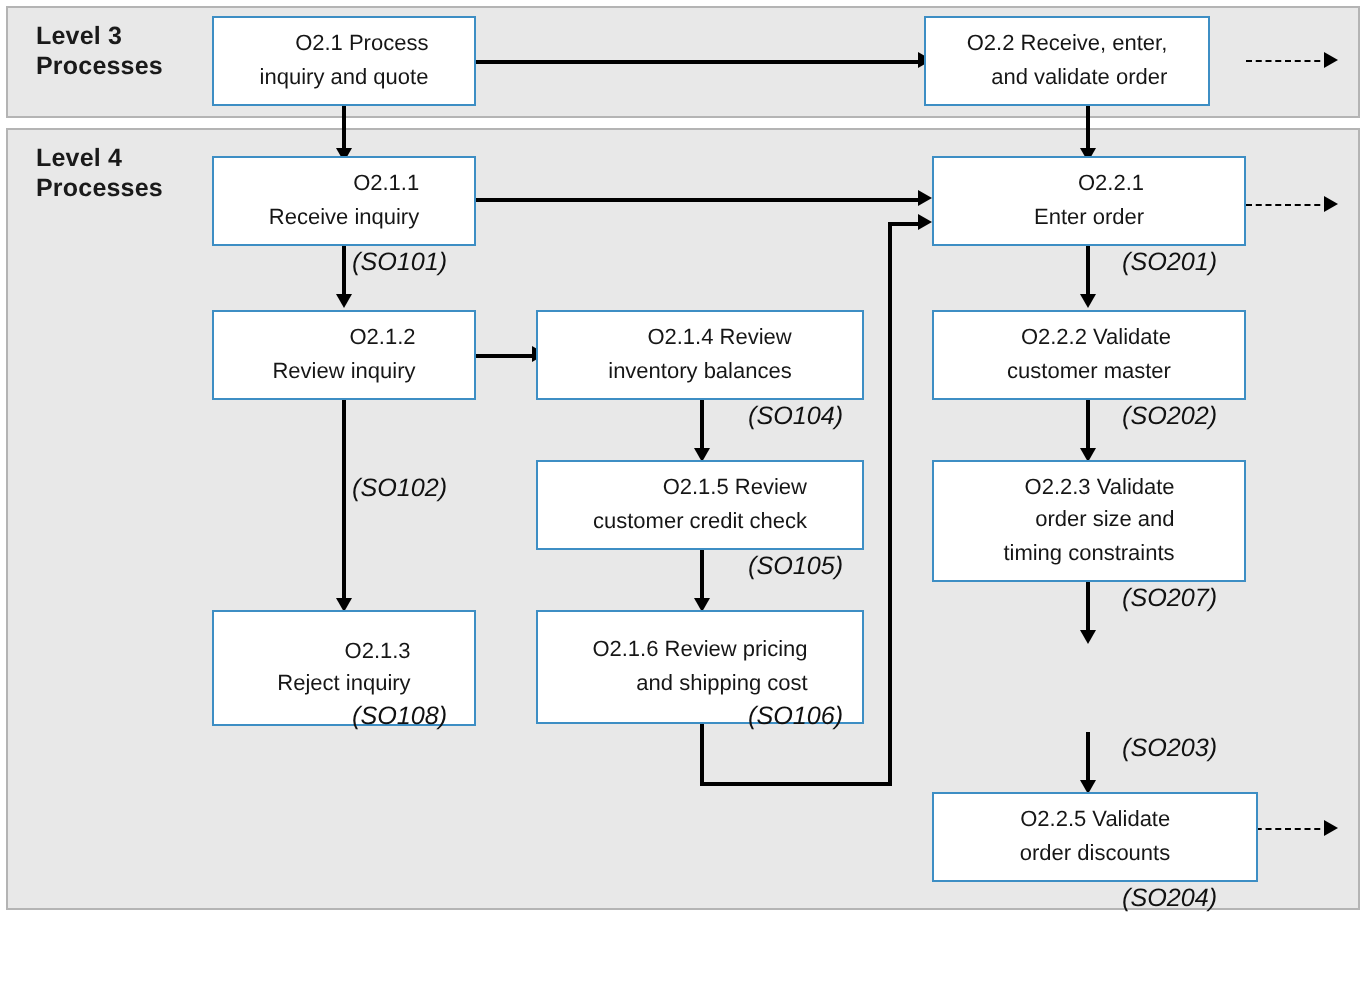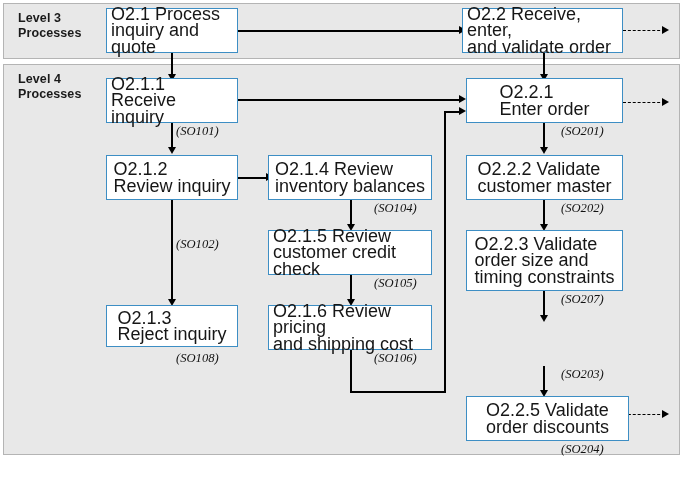--- a/index.html
+++ b/index.html
@@ -43,38 +43,37 @@
 
   
   .pbox {
     position: absolute;
     background: #ffffff;
     border: 1.6px solid #3d8ec4;
     box-sizing: border-box;
     display: flex;
     align-items: center;
     justify-content: center;
-    text-align: left;
-    font-size: 18px;
+    text-align: right;
+    font-size: 11px;
     color: #161616;
     line-height: 16.5px;
     padding: 4px 4px;
     z-index: 5;
   }
   .pbox span { display: block; }
 
   
   .socode {
     position: absolute;
     font-size: 12.6px;
     font-style: italic;
     color: #111111;
     white-space: nowrap;
     z-index: 6;
-    font-family: Liberation Serif, serif;
   }
 
   
   .ln {
     position: absolute;
     background: #000000;
     z-index: 2;
   }
   .ln.h { height: 1.6px; }
   .ln.v { width: 1.6px; }
@@ -177,50 +176,50 @@
   <div class="ln v" style="left:543.2px; top:366px; width:1.6px; height:26px;"></div>
   <div class="arrow down" style="left:539.5px; top:390px;"></div>
 
   <div class="dln" style="left:623px; top:414px; width:42px;"></div>
   <div class="arrow right" style="left:662px; top:410.2px;"></div>
 
   <div class="pbox" id="box-o21" style="left:106px; top:8px; width:132px; height:45px;">
     <span>O2.1 Process<br>inquiry and quote</span>
   </div>
 
-  <div class="pbox" id="box-o22" style="left:462px; top:8px; width:161px; height:45px;">
+  <div class="pbox" id="box-o22" style="left:462px; top:8px; width:143px; height:45px;">
     <span>O2.2 Receive, enter,<br>and validate order</span>
   </div>
 
   <div class="pbox" id="box-o211" style="left:106px; top:78px; width:132px; height:45px;">
     <span>O2.1.1<br>Receive inquiry</span>
   </div>
   <div class="socode" style="left:176px; top:124px;">(SO101)</div>
 
   <div class="pbox" id="box-o212" style="left:106px; top:155px; width:132px; height:45px;">
     <span>O2.1.2<br>Review inquiry</span>
   </div>
   <div class="socode" style="left:176px; top:201px;margin-top:36px;">(SO102)</div>
 
-  <div class="pbox" id="box-o213" style="left:106px; top:305px; width:132px; height:42px;">
+  <div class="pbox" id="box-o213" style="left:106px; top:305px; width:132px; height:58px;">
     <span>O2.1.3<br>Reject inquiry</span>
   </div>
   <div class="socode" style="left:176px; top:351px;">(SO108)</div>
 
   <div class="pbox" id="box-o214" style="left:268px; top:155px; width:164px; height:45px;">
     <span>O2.1.4 Review<br>inventory balances</span>
   </div>
   <div class="socode" style="left:374px; top:201px;">(SO104)</div>
 
   <div class="pbox" id="box-o215" style="left:268px; top:230px; width:164px; height:45px;">
     <span>O2.1.5 Review<br>customer credit check</span>
   </div>
   <div class="socode" style="left:374px; top:276px;">(SO105)</div>
 
-  <div class="pbox" id="box-o216" style="left:268px; top:305px; width:164px; height:45px;">
+  <div class="pbox" id="box-o216" style="left:268px; top:305px; width:164px; height:57px;">
     <span>O2.1.6 Review pricing<br>and shipping cost</span>
   </div>
   <div class="socode" style="left:374px; top:351px;">(SO106)</div>
 
   <div class="pbox" id="box-o221" style="left:466px; top:78px; width:157px; height:45px;">
     <span>O2.2.1<br>Enter order</span>
   </div>
   <div class="socode" style="left:561px; top:124px;text-align:center;">(SO201)</div>
 
   <div class="pbox" id="box-o222" style="left:466px; top:155px; width:157px; height:45px;">

